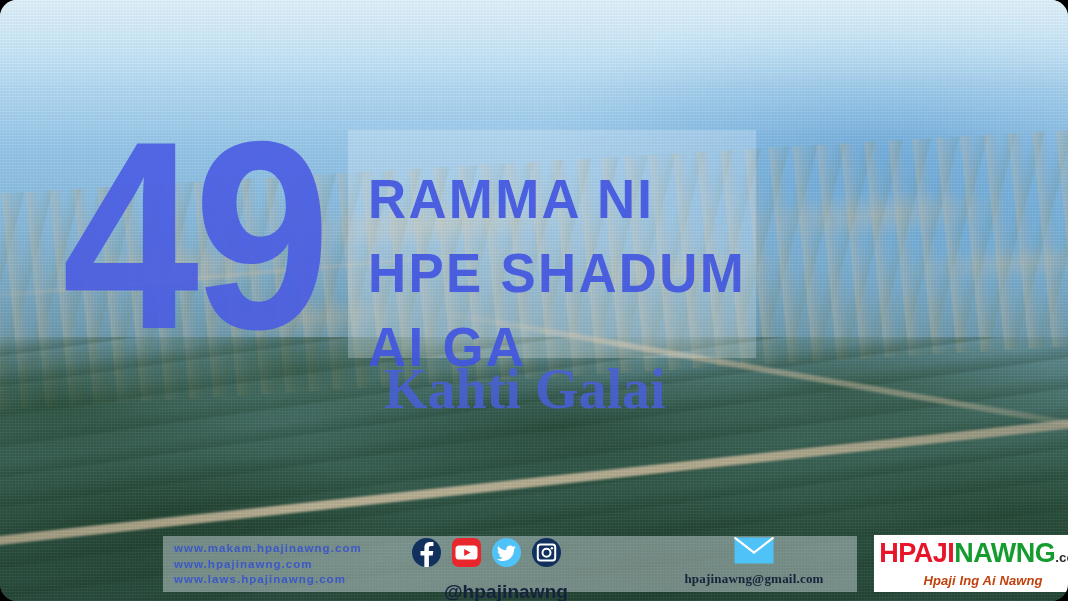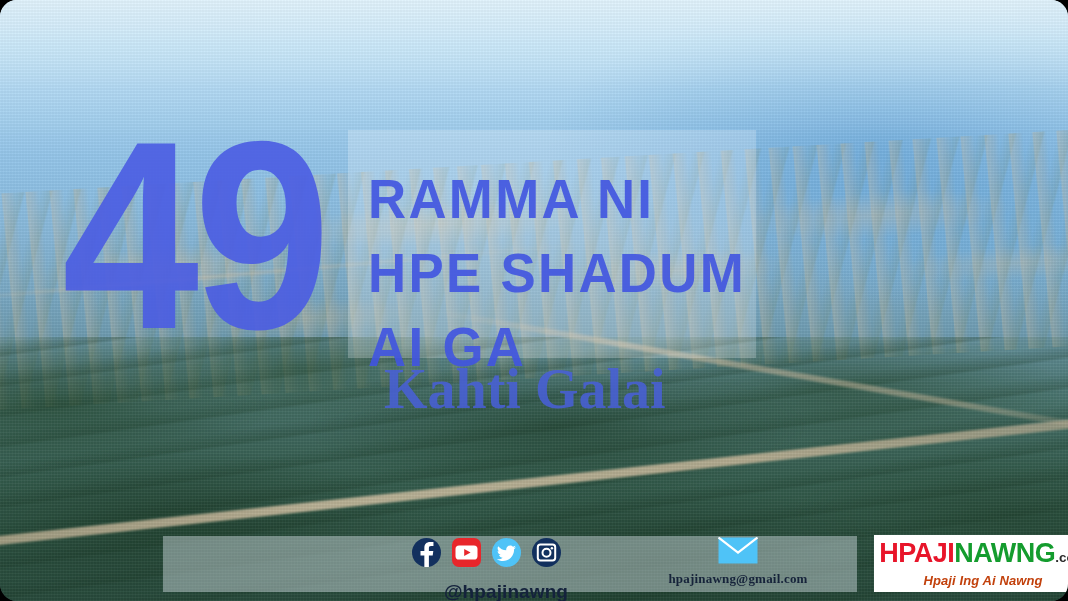--- a/index.html
+++ b/index.html
@@ -286,21 +286,21 @@
     font-size: 19px;
     color: #14223c;
     letter-spacing: 0.1px;
     text-align: center;
     padding-left: 12px;
     white-space: nowrap;
   }
 
   .mail-block {
     position: absolute;
-    left: 640px;
+    left: 656px;
     top: 537px;
     z-index: 16;
     width: 196px;
     text-align: center;
   }
   .mail-icon-wrap {
     display: flex; justify-content: center;
   }
   .mail-addr {
     margin-top: 3px;
@@ -373,20 +373,25 @@
   <div class="title-block">
     <div class="title-line">RAMMA NI</div>
     <div class="title-line">HPE SHADUM</div>
     <div class="title-line">AI GA</div>
   </div>
 
   <div class="subtitle">Kahti Galai</div>
 
   <div class="footer-band"></div>
 
+  <div class="urls">
+    <div>www.makam.hpajinawng.com</div>
+    <div>www.hpajinawng.com</div>
+    <div>www.laws.hpajinawng.com</div>
+  </div>
 
   <div class="social">
     <div class="social-icons">
 
       <span class="si si-fb">
         <svg width="29" height="29" viewBox="0 0 29 29" aria-hidden="true">
           <path d="M16.9 29V17.6h3.8l0.6-4.5h-4.4V10.3c0-1.3 0.35-2.2 2.2-2.2h2.35V4.1c-0.4-0.06-1.8-0.17-3.4-0.17 -3.4 0-5.7 2.05-5.7 5.85v3.3H8.5v4.5h3.85V29z" fill="#ffffff"></path>
         </svg>
       </span>
 

